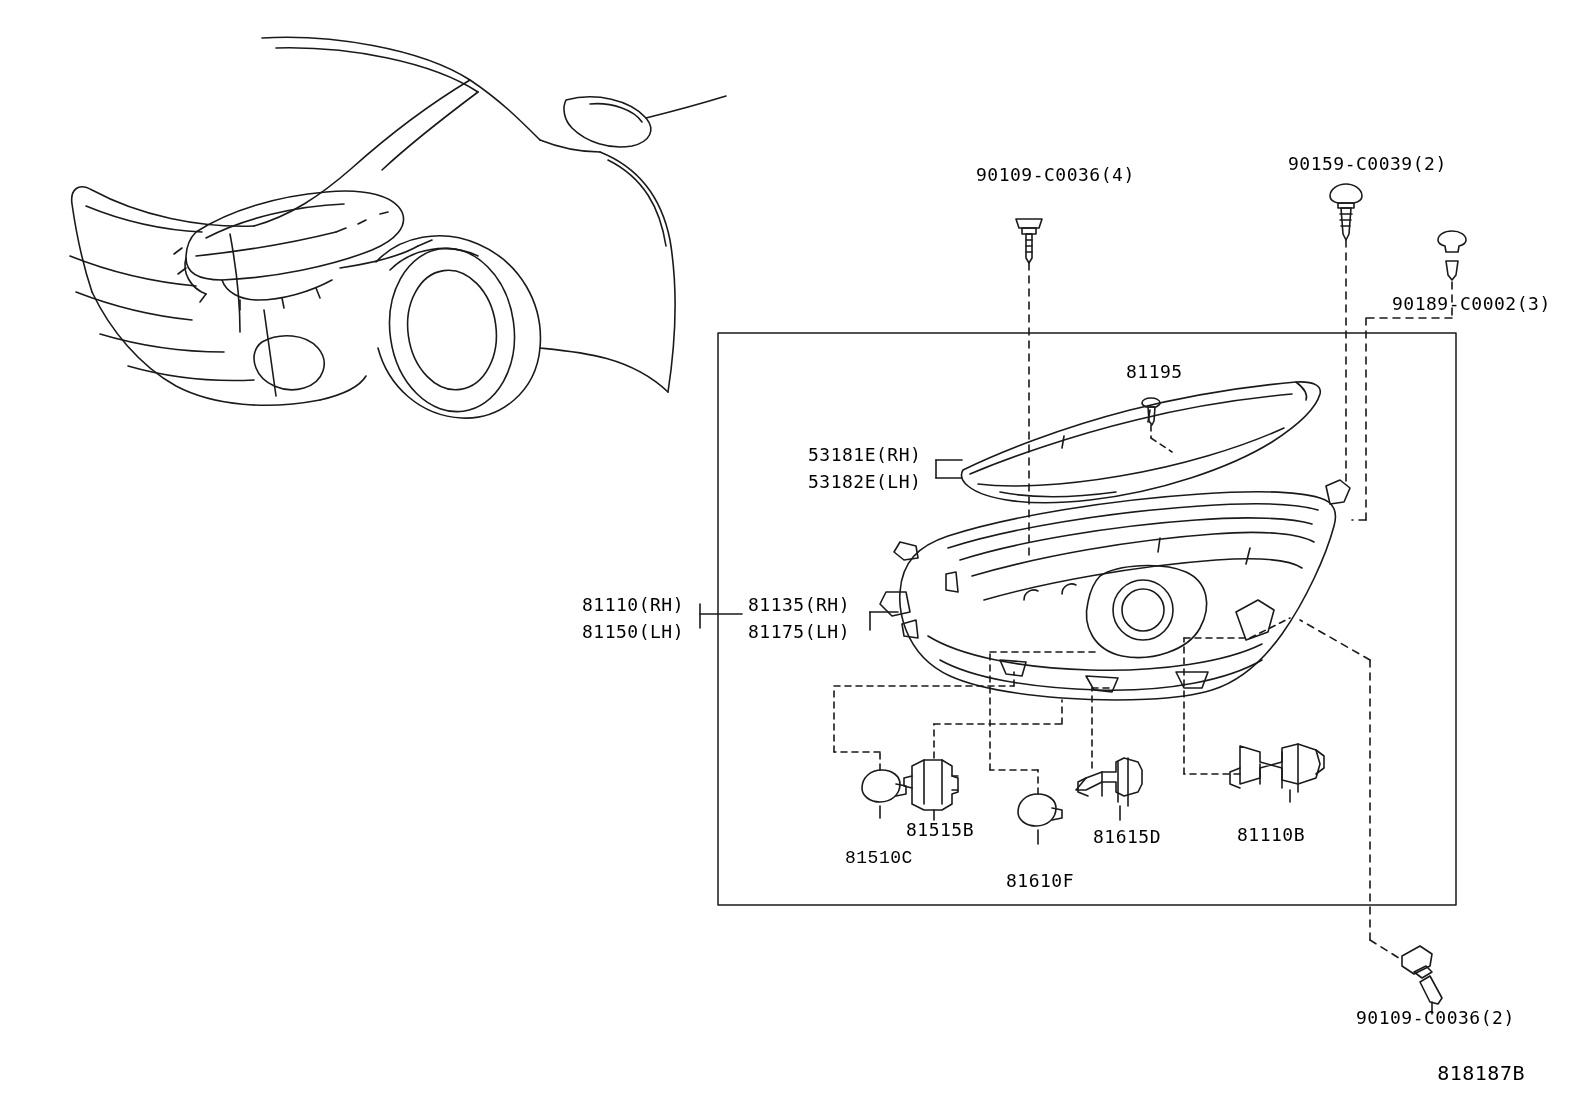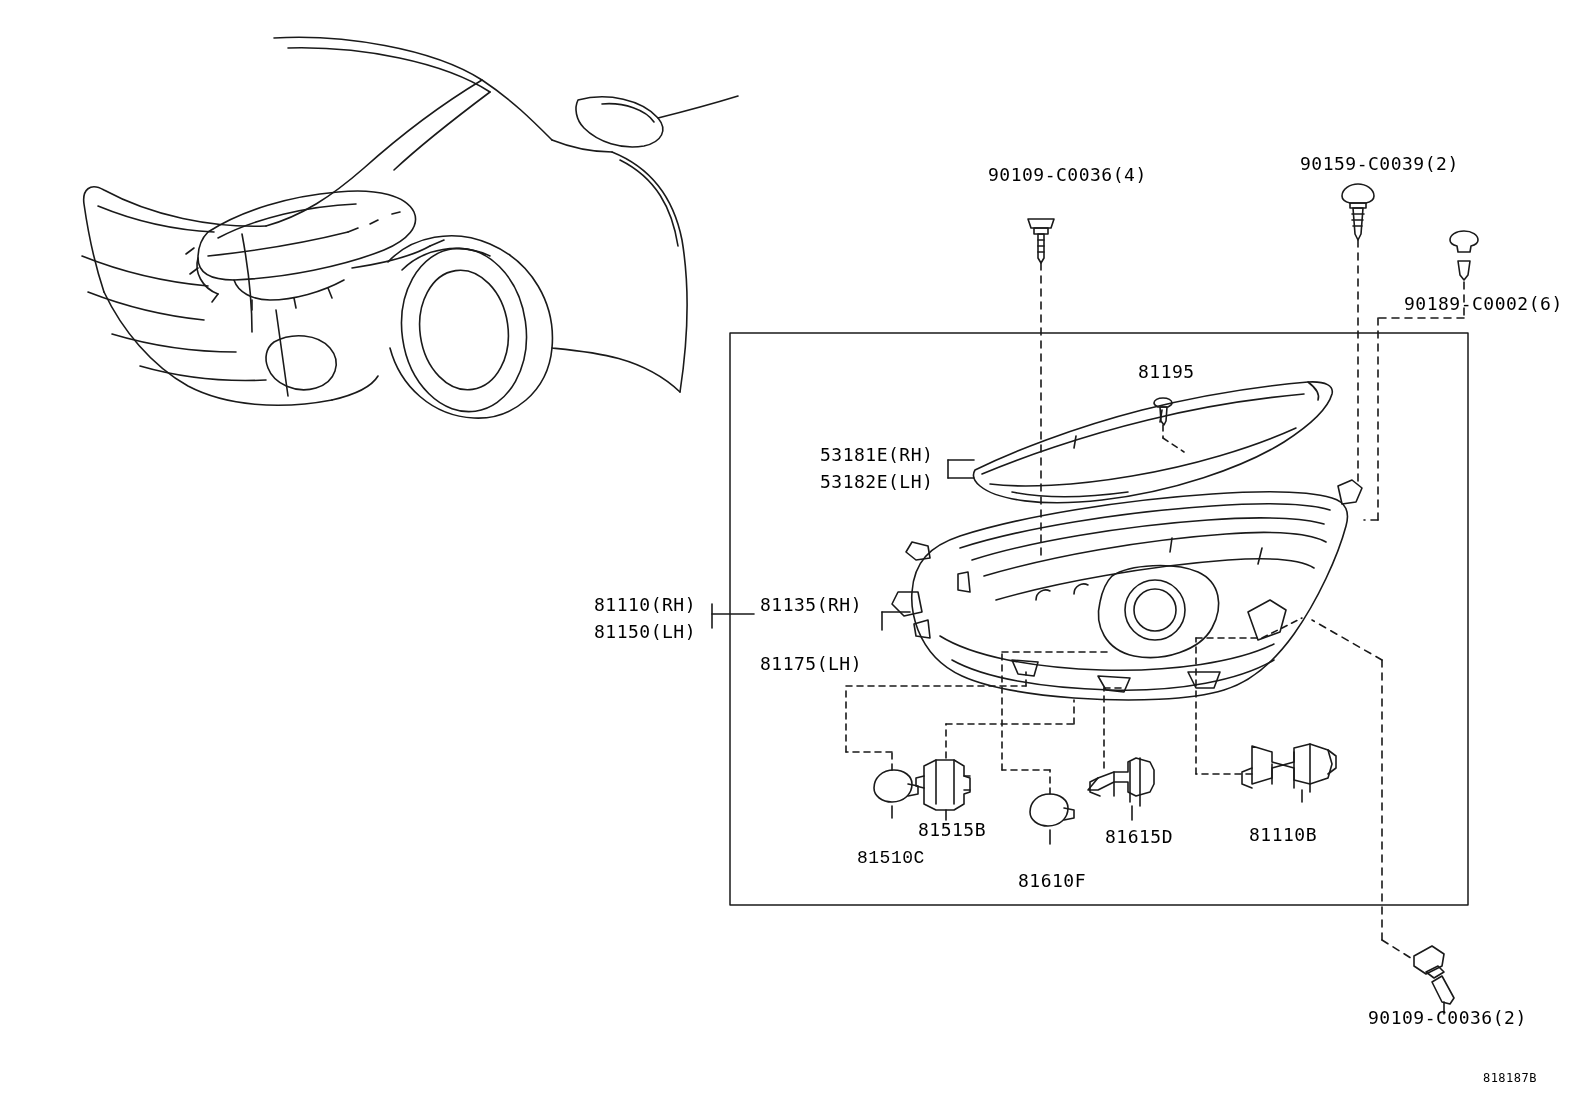--- a/index.html
+++ b/index.html
@@ -10,21 +10,21 @@
   body {
     width: 1592px;
     height: 1099px;
     position: relative;
     overflow: hidden;
     font-family: "DejaVu Sans Mono", monospace;
     color: #000000;
   }
   .stage {
     position: absolute;
-    left: 12px; top: 0;
+    left: 0; top: 0;
     width: 1547px;
     height: 1099px;
   }
   svg.art {
     position: absolute;
     left: 0; top: 0;
     width: 1592px;
     height: 1099px;
   }
   .lbl {
@@ -33,21 +33,21 @@
     font-size: 18px;
     letter-spacing: 0.5px;
     white-space: pre;
     color: #000;
     line-height: 24px;
   }
   .diagram-id {
     position: absolute;
     right: 22px;
     bottom: 14px;
-    font-size: 12px;
+    font-size: 20px;
     letter-spacing: 0.5px;
     margin-left: 48px;
   }
 </style>
 </head>
 <body>
 
 <div class="stage">
 
   <svg class="art" viewBox="0 0 1592 1099">
@@ -268,31 +268,31 @@
       <path d="M1370 660 L1370 940" stroke-dasharray="7 6"></path>
       <path d="M1370 940 L1402 960" stroke-dasharray="7 6"></path>
       <path d="M1370 660 L1300 620" stroke-dasharray="7 6"></path>
       <path d="M1432 1002 L1432 1014"></path>
 
     </g>
   </svg>
 
   <div class="lbl" style="left:976px; top:163px;">90109-C0036(4)</div>
   <div class="lbl" style="left:1288px; top:152px;">90159-C0039(2)</div>
-  <div class="lbl" style="left:1392px; top:292px;">90189-C0002(6)</div>
+  <div class="lbl" style="left:1392px; top:292px;">90189-C0002(3)</div>
   <div class="lbl" style="left:1126px; top:360px;">81195</div>
 
   <div class="lbl" style="left:808px; top:443px;">53181E(RH)</div>
   <div class="lbl" style="left:808px; top:470px;">53182E(LH)</div>
 
   <div class="lbl" style="left:582px; top:593px;">81110(RH)</div>
   <div class="lbl" style="left:582px; top:620px;">81150(LH)</div>
 
   <div class="lbl" style="left:748px; top:593px;text-align:center;">81135(RH)</div>
-  <div class="lbl" style="left:748px; top:620px;margin-top:32px;">81175(LH)</div>
+  <div class="lbl" style="left:748px; top:620px;">81175(LH)</div>
 
   <div class="lbl" style="left:845px; top:846px;font-family:Liberation Mono, monospace;">81510C</div>
   <div class="lbl" style="left:906px; top:818px;">81515B</div>
   <div class="lbl" style="left:1006px; top:869px;">81610F</div>
   <div class="lbl" style="left:1086px; top:825px;margin-left:7px;">81615D</div>
   <div class="lbl" style="left:1237px; top:791px;margin-top:32px;">81110B</div>
 
   <div class="lbl" style="left:1356px; top:1006px;">90109-C0036(2)</div>
 
   <div class="diagram-id">818187B</div>

